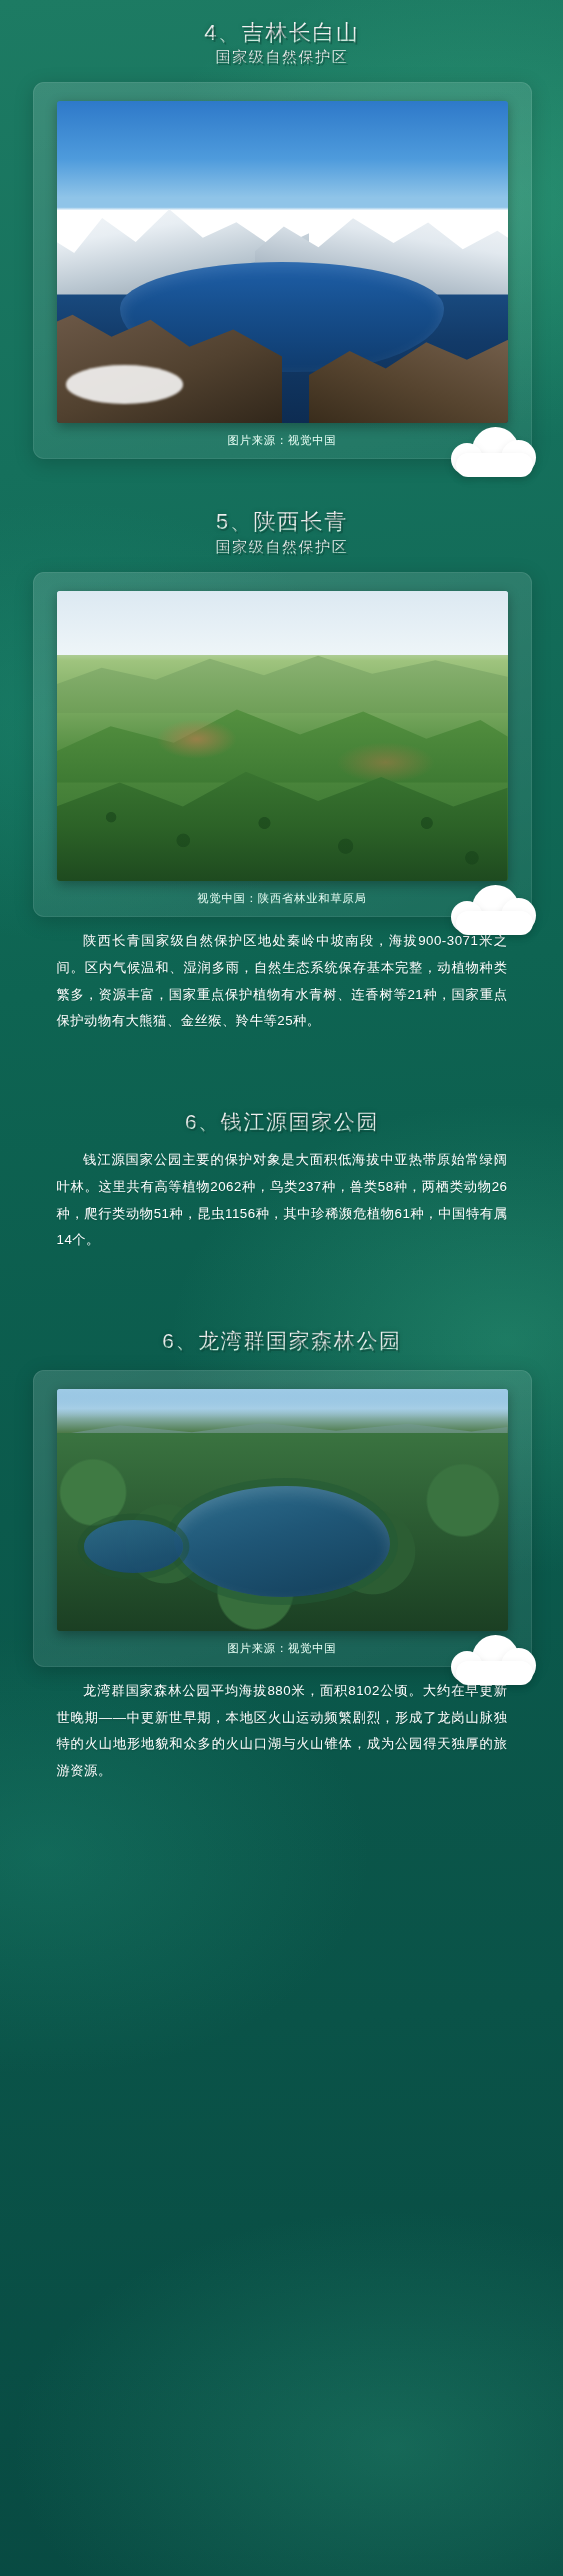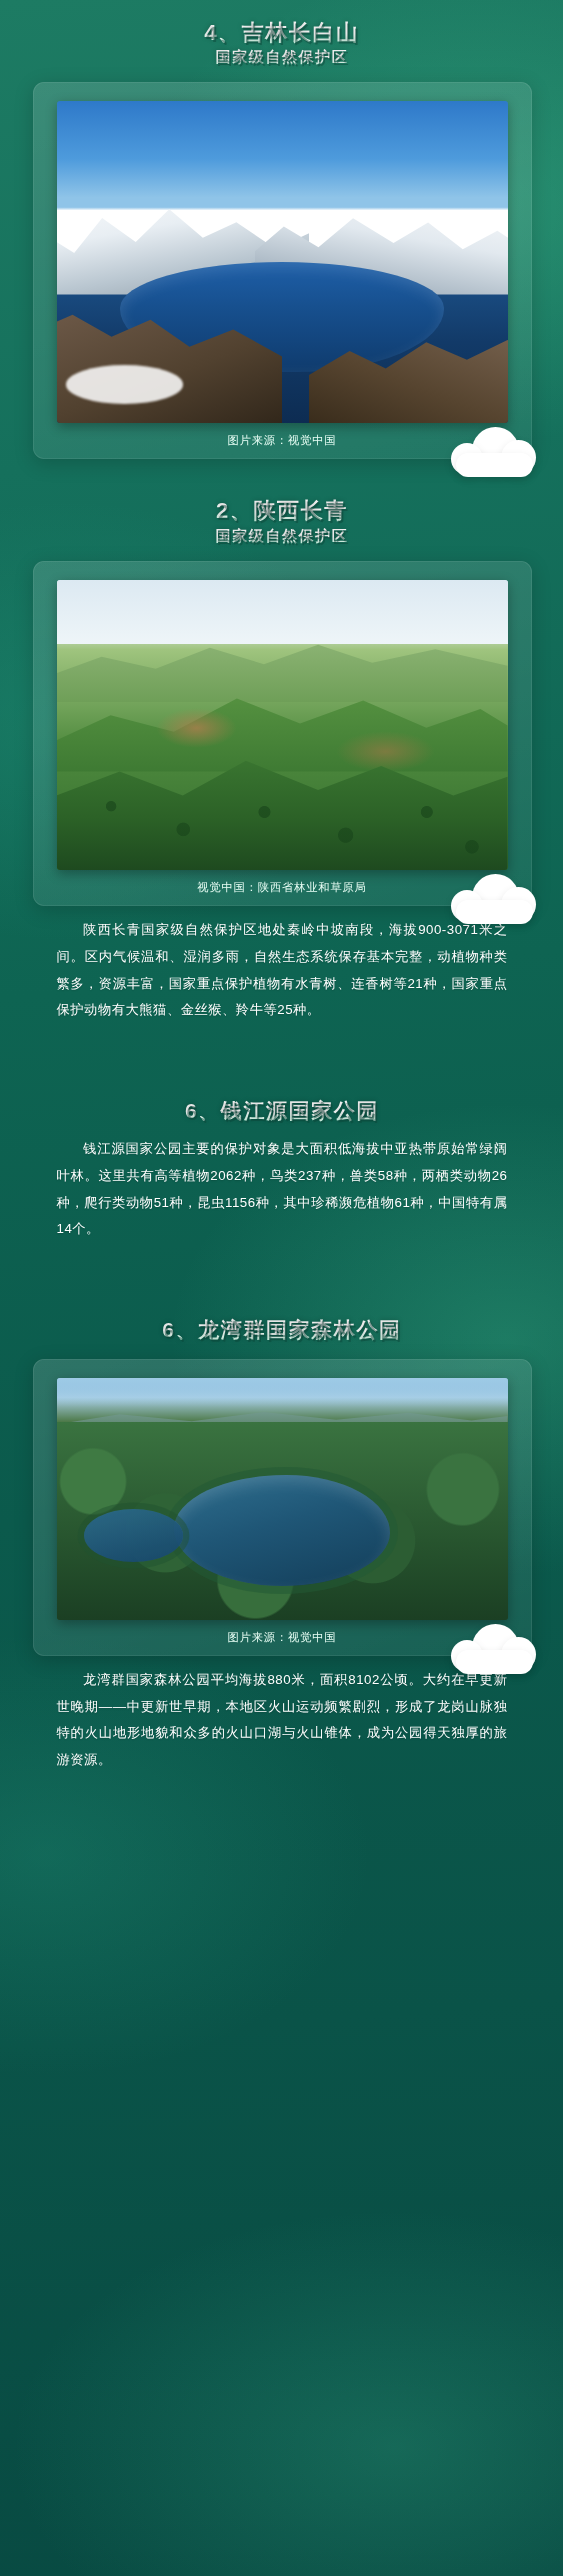--- a/index.html
+++ b/index.html
@@ -42,21 +42,21 @@
 
   .section {
     position: relative;
     z-index: 2;
   }
 
   
   .heading {
     text-align: center;
     color: #ffffff;
-    font-weight: bold;
+    font-weight: normal;
     letter-spacing: 1.6px;
     line-height: 1.35;
     text-shadow:
       0 0 4.8px rgba(0,0,0,0.25),
       1.6px 1.6px 0 rgba(10,70,58,0.45);
     padding: 0 32px;
   }
   .heading .line1 {
     display: block;
     font-size: 22px;
@@ -79,21 +79,21 @@
   }
 
   
   .card-wrap {
     position: relative;
     margin: 14.5px auto 0;
     width: 499px;
   }
   .card {
     position: relative;
-    margin: 0 auto;
+    margin: 11px auto;
     width: 499px;
     border-radius: 11.3px;
     background: linear-gradient(160deg, rgba(255,255,255,0.14), rgba(255,255,255,0.05));
     box-shadow: 0 4.8px 19.3px rgba(0,0,0,0.18), inset 0 0 0 0.8px rgba(255,255,255,0.10);
     padding: 19.3px 0 11.3px 0;
     box-sizing: border-box;
     font-family: Liberation Serif, serif;
   }
   .photo {
     position: relative;
@@ -363,21 +363,21 @@
           <div class="c4"></div>
       </div>
     </div>
 
   </div>
 
   <div class="gap-sec"></div>
 
   <div class="section">
     <div class="heading">
-      <span class="line1">2、陕西长青</span>
+      <span class="line1">5、陕西长青</span>
       <span class="line2">国家级自然保护区</span>
     </div>
 
     <div class="card-wrap">
       <div class="card">
         <div class="photo">
           <div class="scene-changqing">
             <div class="sky-haze"></div>
             <div class="ridge-far"></div>
             <div class="ridge-mid"></div>

